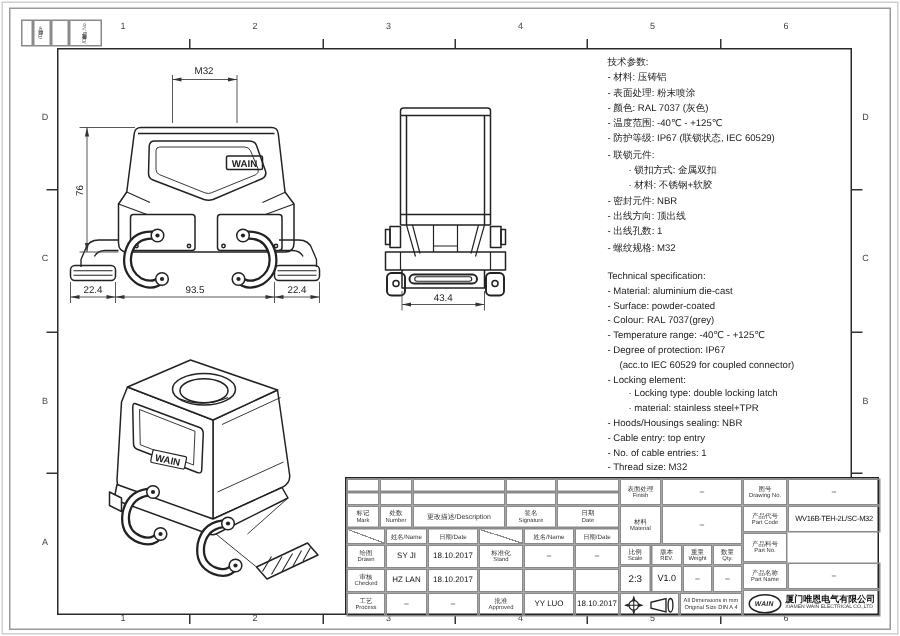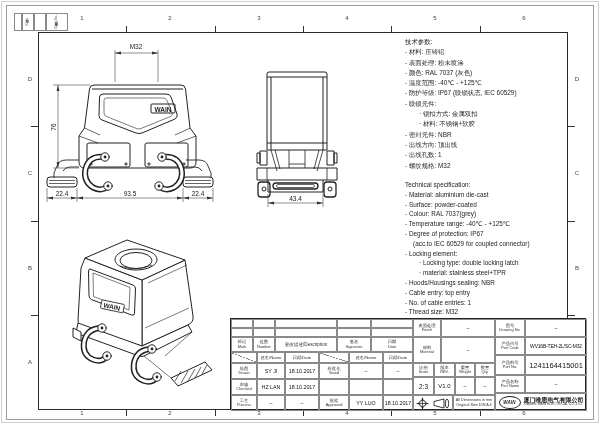--- a/index.html
+++ b/index.html
@@ -386,21 +386,20 @@
   <div class="c val" style="left:294px;top:0;width:62px;height:18px">–</div>
   <div class="c lab2" style="left:264px;top:18px;width:30px;height:18px">
     <span>产品代号</span>
       <span class="en">Part Code</span>
   </div>
   <div class="c val" style="left:294px;top:18px;width:62px;height:18px;font-size:5px;letter-spacing:-0.2px">WV16B-TEH-2L/SC-M32</div>
   <div class="c lab2" style="left:264px;top:36px;width:30px;height:20px">
     <span>产品料号</span>
       <span class="en">Part No.</span>
   </div>
-  <div class="c val" style="left:294px;top:36px;width:62px;height:20px;font-size:7.5px">1241164415001</div>
   <div class="c lab2" style="left:264px;top:56px;width:30px;height:18px">
     <span>产品名称</span>
       <span class="en">Part Name</span>
   </div>
   <div class="c val" style="left:294px;top:56px;width:62px;height:18px">–</div>
   <div class="c company" style="left:264px;top:74px;width:92px;height:18px">
     <div class="logo-oval">WAIN</div>
     <div class="co-txt">
       <span class="co-cn">厦门唯恩电气有限公司</span>
       <span class="co-en">XIAMEN WAIN ELECTRICAL CO.,LTD</span>

